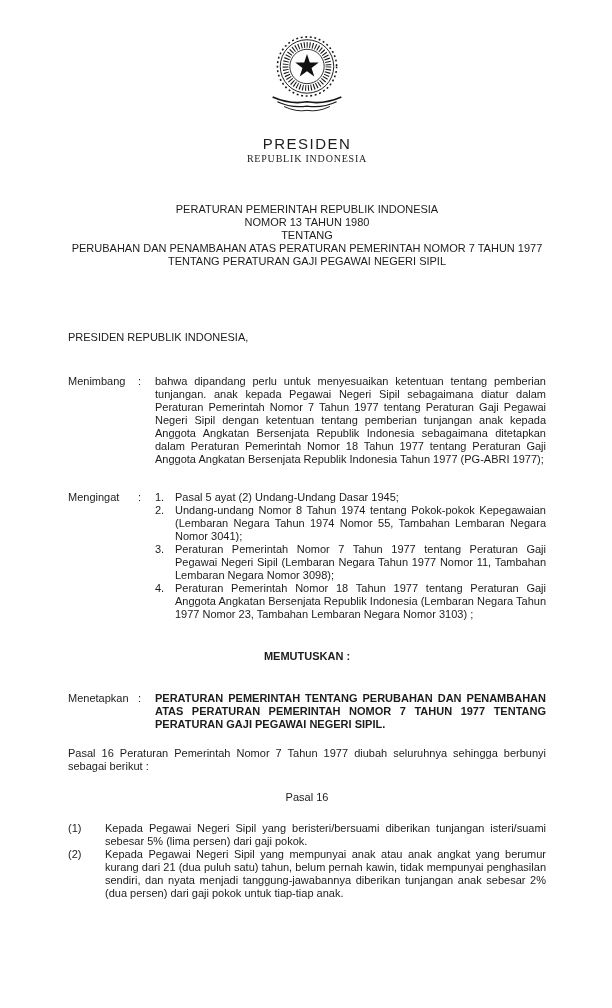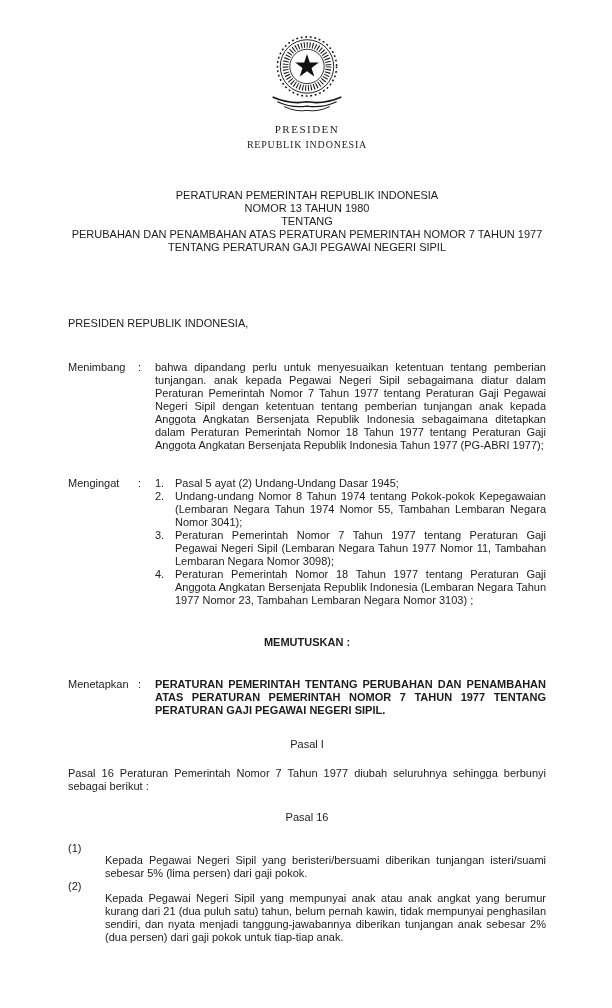--- a/index.html
+++ b/index.html
@@ -14,24 +14,24 @@
     font-size: 11px;
     line-height: 13px;
     padding: 34px 66px 30px 68px;
     position: relative;
   }
 
   
   .letterhead { text-align: center; }
   .emblem { display: inline-block; }
   .org-line1 {
-    font-family: Liberation Serif, serif;
-    font-size: 11px;
+    font-family: Liberation Sans, sans-serif;
+    font-size: 15px;
     letter-spacing: 1.5px;
-    margin-top: 2px;
+    margin-top: 16px;
   }
   .org-line2 {
     font-family: "Liberation Serif", serif;
     font-size: 10px;
     letter-spacing: 0.8px;
     margin-top: 2px;
   }
 
   
   .doc-title {
@@ -80,21 +80,21 @@
   }
 
   .pasal-subheading {
     margin-top: 18px;
     text-align: center;
   }
 
   .pasal-items { margin-top: 18px; }
   .pasal-item { display: flex; align-items: flex-start; }
   .pasal-item .num { width: 37px; flex: none; }
-  .pasal-item .txt { flex: 1 1 auto; text-align: justify; margin-top: 12px; }
+  .pasal-item .txt { flex: 1 1 auto; text-align: justify; }
 </style>
 </head>
 <body>
 
 <div class="page">
 
   <div class="letterhead">
     <span class="emblem">
       <svg width="82" height="84" viewBox="0 0 84 88" aria-hidden="true">
 
@@ -155,21 +155,20 @@
   </div>
 
   <div class="memutuskan">MEMUTUSKAN :</div>
 
   <div class="row menetapkan-row">
     <div class="label">Menetapkan</div>
     <div class="colon">:</div>
     <div class="content">PERATURAN PEMERINTAH TENTANG PERUBAHAN DAN PENAMBAHAN ATAS PERATURAN PEMERINTAH NOMOR 7 TAHUN 1977 TENTANG PERATURAN GAJI PEGAWAI NEGERI SIPIL.</div>
   </div>
 
-  <div class="pasal-heading">Pasal I</div>
 
   <div class="pasal-intro">Pasal 16 Peraturan Pemerintah Nomor 7 Tahun 1977 diubah seluruhnya sehingga berbunyi sebagai berikut :</div>
 
   <div class="pasal-subheading">Pasal 16</div>
 
   <div class="pasal-items">
     <div class="pasal-item">
       <div class="num">(1)</div>
       <div class="txt">Kepada Pegawai Negeri Sipil yang beristeri/bersuami diberikan tunjangan isteri/suami sebesar 5% (lima persen) dari gaji pokok.</div>
     </div>

